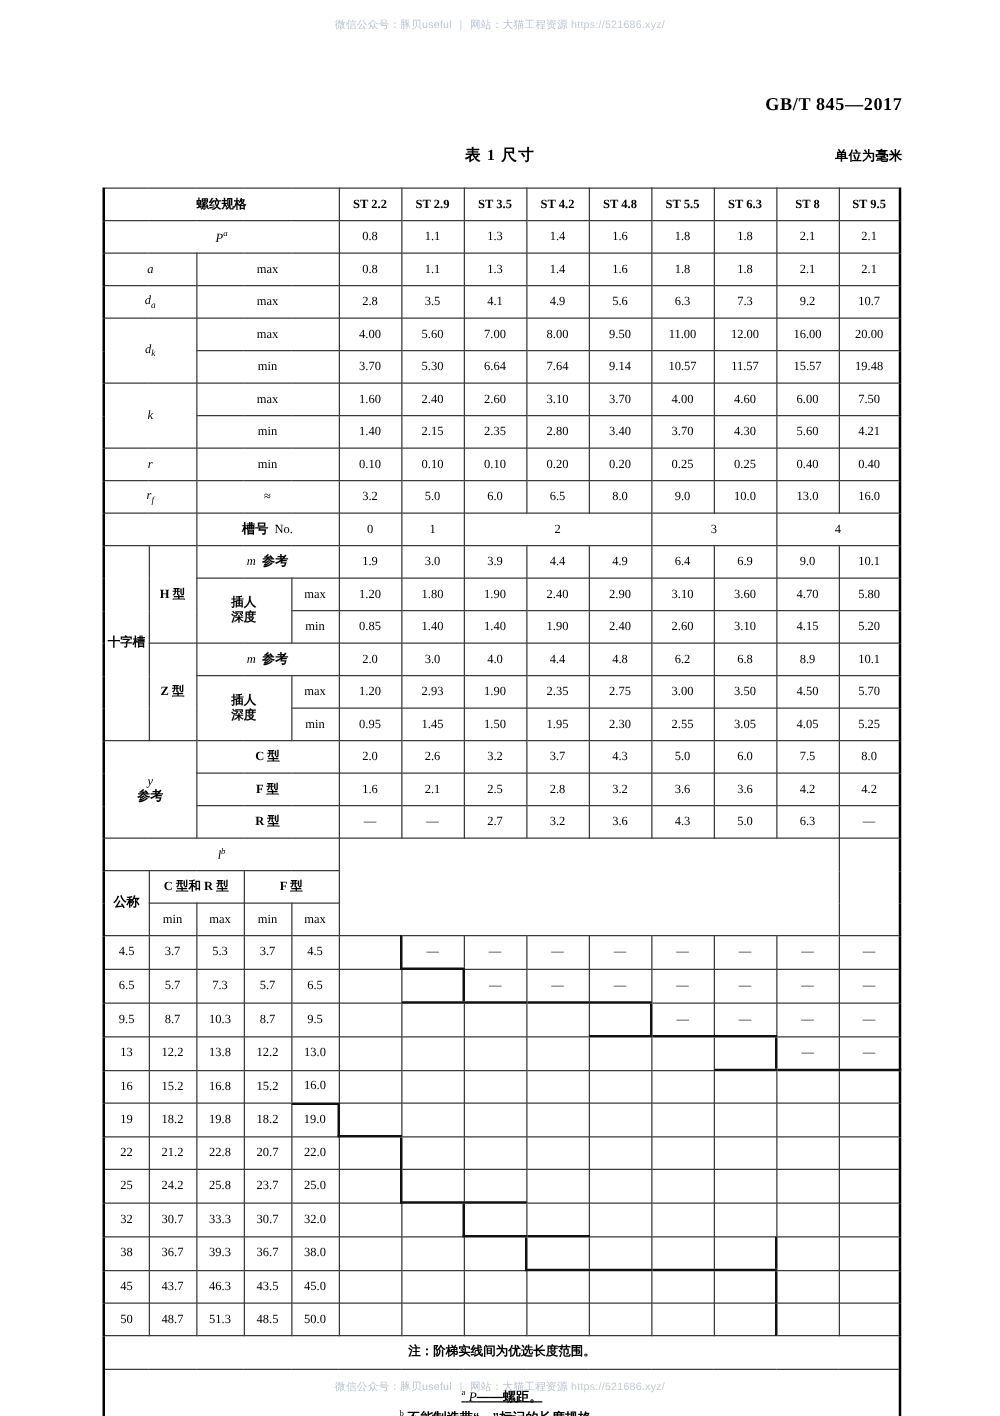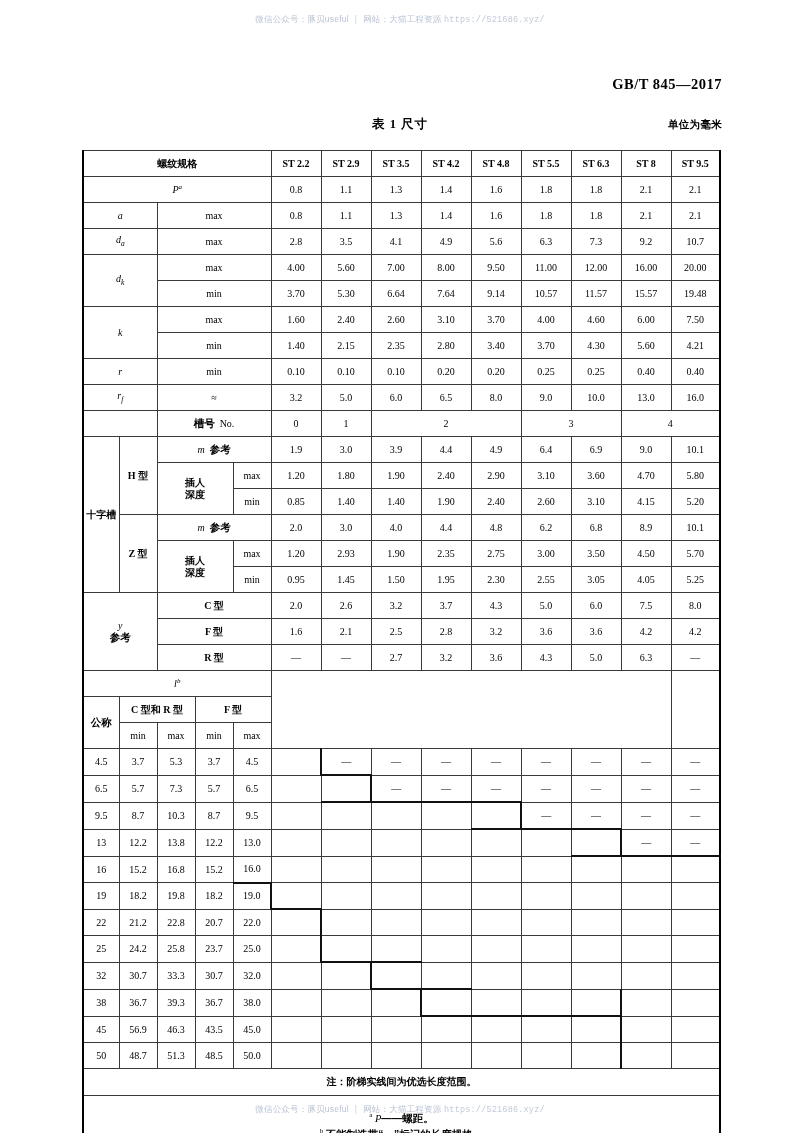--- a/index.html
+++ b/index.html
@@ -10,21 +10,21 @@
   }
   .page{position:absolute;left:0;top:0;width:800px;height:1133px;}
 
   
   .wm{
     position:absolute;width:100%;text-align:center;
     font-family:"Liberation Sans","DejaVu Sans",sans-serif;
     font-size:8.5px;color:#b9c3d4;letter-spacing:.2px;white-space:nowrap;
   }
   .wm .sep{display:inline-block;margin:0 6px;color:#c9d1de;}
-  .wm .url{color:#c2cbd9;font-family:Liberation Mono, monospace;}
+  .wm .url{color:#c2cbd9;}
   .wm-top{top:14px;}
   .wm-bot{top:1104px;}
 
   
   .std-no{
     position:absolute;right:78px;top:76px;
     font-weight:bold;font-size:14.5px;letter-spacing:.5px;
     font-family:"Liberation Serif","DejaVu Serif",serif;
   }
   .tbl-title{
@@ -57,21 +57,21 @@
   .ital{font-style:italic;font-family:"Liberation Serif","DejaVu Serif",serif;}
   .sub{font-size:7.5px;vertical-align:sub;font-style:italic;}
   .sup{font-size:7px;vertical-align:super;font-style:italic;}
   .dash{font-size:11px;}
   .s-b{border-bottom:2.2px solid #111 !important;}
   .s-l{border-left:2.2px solid #111 !important;}
 
   
   .note td{height:22px;text-align:left;font-size:10.5px;}
   .note-pad{padding-left:12px;}
-  .fn{font-size:10.5px;line-height:1.5;}
+  .fn{font-size:10.5px;line-height:1.5;text-decoration:underline;}
   .fnmark{font-size:7px;vertical-align:super;}
   .rowh2{height:24px;margin-top:36px;}
 </style>
 </head>
 <body>
 
 <div class="page">
 
   <div class="wm wm-top">
     <span>微信公众号：</span><span>豚贝useful</span><span class="sep">|</span><span>网站：</span><span>大猫工程资源</span>&nbsp;<span class="url">https://521686.xyz/</span>
@@ -570,21 +570,21 @@
         <td class="num s-l s-b"></td>
         <td class="num s-b"></td>
         <td class="num s-b"></td>
         <td class="num s-b"></td>
         <td class="num s-l"></td>
         <td class="num rgt"></td>
       </tr>
 
       <tr class="rowh2">
         <td class="lft num">45</td>
-        <td class="num">56.9</td>
+        <td class="num">43.7</td>
         <td class="num">46.3</td>
         <td class="num">43.5</td>
         <td class="num">45.0</td>
         <td class="num"></td>
         <td class="num"></td>
         <td class="num"></td>
         <td class="num"></td>
         <td class="num"></td>
         <td class="num"></td>
         <td class="num"></td>

